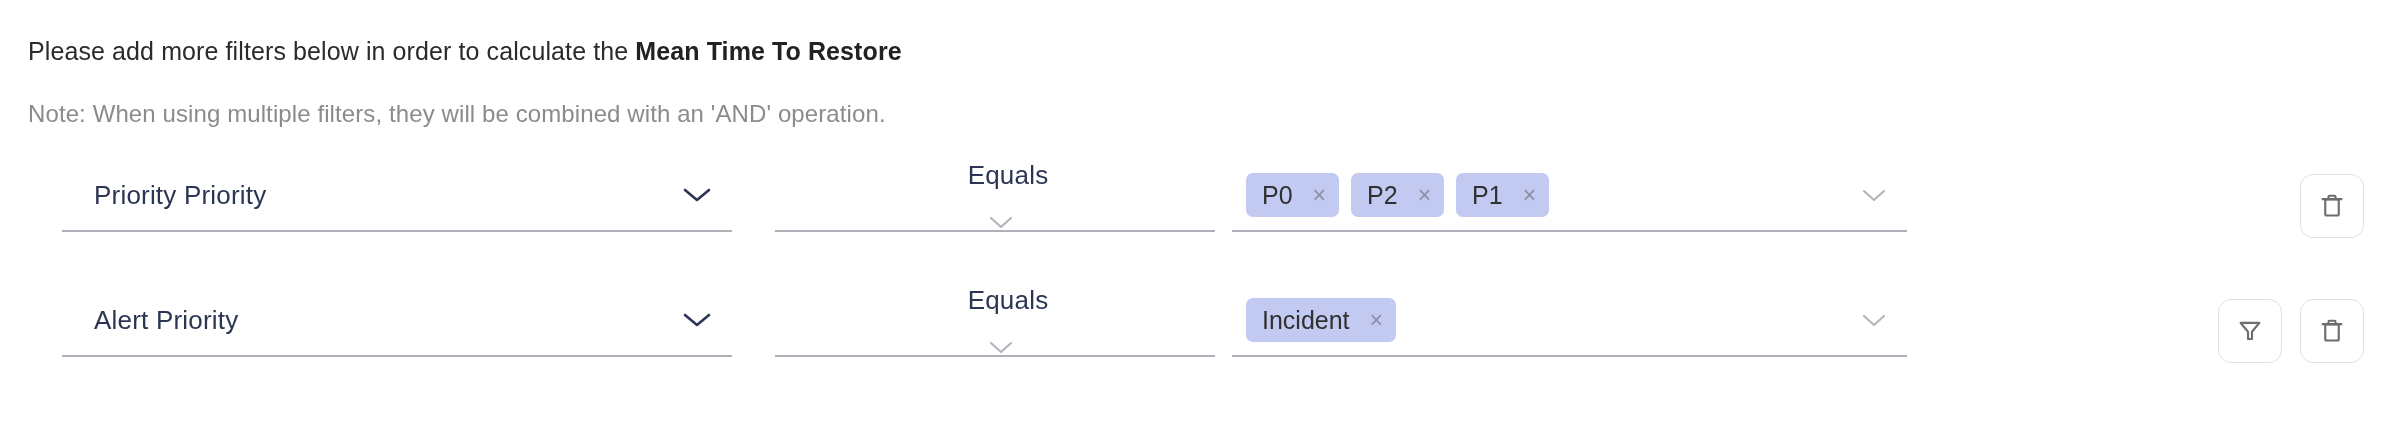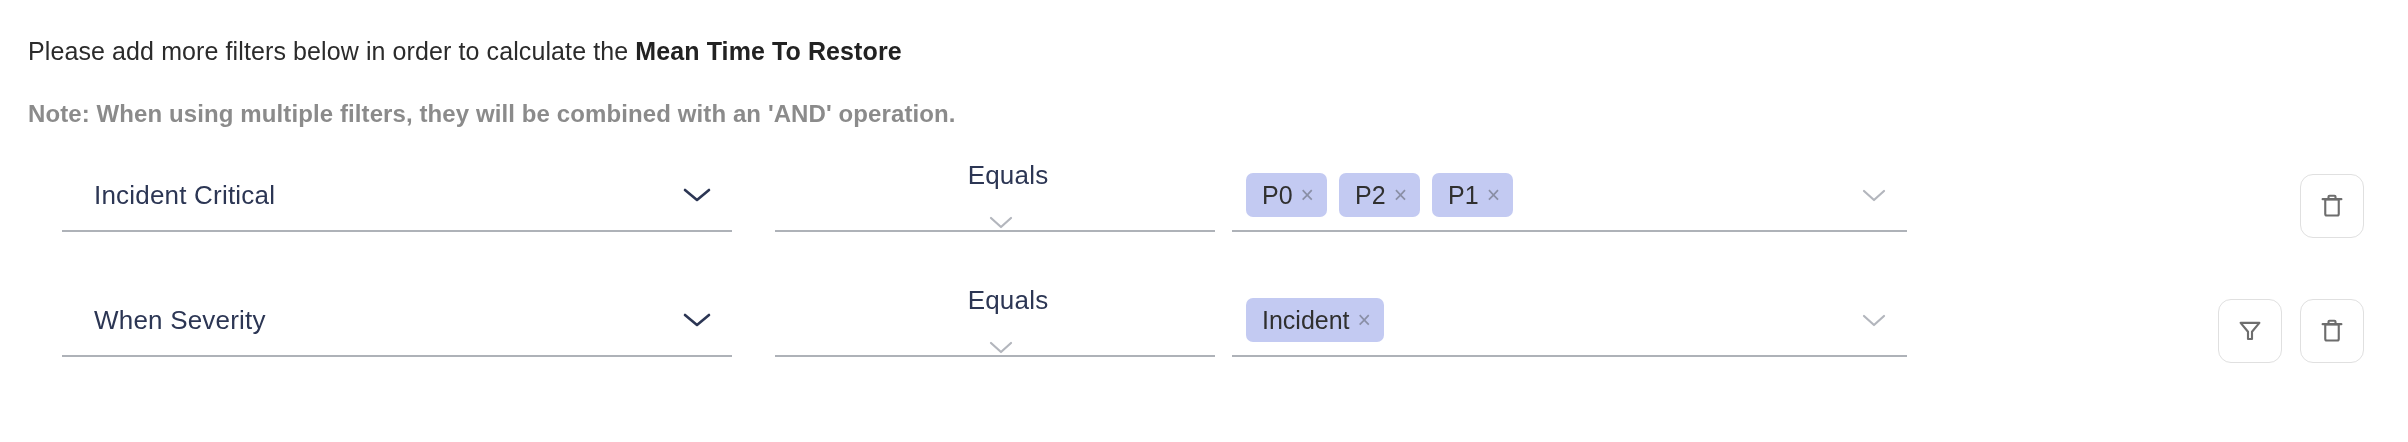--- a/index.html
+++ b/index.html
@@ -41,21 +41,20 @@
 
   .note {
     position: absolute;
     left: 28px;
     top: 100px;
     font-size: 24px;
     line-height: 28px;
     color: #8b8b8b;
     white-space: nowrap;
     letter-spacing: 0.1px;
-    font-weight: bold;
   }
 
   
   .rows {
     position: absolute;
     left: 0;
     top: 160px;
     width: 2408px;
   }
   .filter-row {
@@ -101,21 +100,21 @@
   .chips {
     display: flex;
     align-items: center;
     gap: 12px;
     flex: 1 1 auto;
     overflow: hidden;
   }
   .chip {
     display: inline-flex;
     align-items: center;
-    gap: 8px;
+    gap: 20px;
     background: #c3caf2;
     border-radius: 7px;
     padding: 7px 13px 7px 16px;
     height: 44px;
     box-sizing: border-box;
     cursor: pointer;
   }
   .chip-label {
     font-size: 25px;
     color: #303030;
@@ -175,21 +174,21 @@
     <span>Please add more filters below in order to calculate the </span><span class="strong">Mean Time To Restore</span>
   </div>
 
   <div class="note">Note: When using multiple filters, they will be combined with an 'AND' operation.</div>
 
   <div class="rows">
 
     <div class="filter-row">
 
       <div class="field col-attr">
-        <span class="field-text">Incident Critical</span>
+        <span class="field-text">Priority Priority</span>
         <svg class="chev dark" width="30" height="18" viewBox="0 0 30 18">
           <path d="M3 4 L15 14 L27 4" fill="none" stroke-linecap="round" stroke-linejoin="round"></path>
         </svg>
       </div>
 
       <div class="field col-op">
         <span class="field-text">Equals</span>
         <svg class="chev light" width="26" height="16" viewBox="0 0 26 16">
           <path d="M3 4 L13 13 L23 4" fill="none" stroke-linecap="round" stroke-linejoin="round"></path>
         </svg>
@@ -223,21 +222,21 @@
             <path d="M6.6 6.8 h10.8 v11.6 a1.2 1.2 0 0 1 -1.2 1.2 H7.8 a1.2 1.2 0 0 1 -1.2 -1.2 Z"></path>
           </svg>
         </button>
       </div>
 
     </div>
 
     <div class="filter-row">
 
       <div class="field col-attr">
-        <span class="field-text">When Severity</span>
+        <span class="field-text">Alert Priority</span>
         <svg class="chev dark" width="30" height="18" viewBox="0 0 30 18">
           <path d="M3 4 L15 14 L27 4" fill="none" stroke-linecap="round" stroke-linejoin="round"></path>
         </svg>
       </div>
 
       <div class="field col-op">
         <span class="field-text">Equals</span>
         <svg class="chev light" width="26" height="16" viewBox="0 0 26 16">
           <path d="M3 4 L13 13 L23 4" fill="none" stroke-linecap="round" stroke-linejoin="round"></path>
         </svg>

